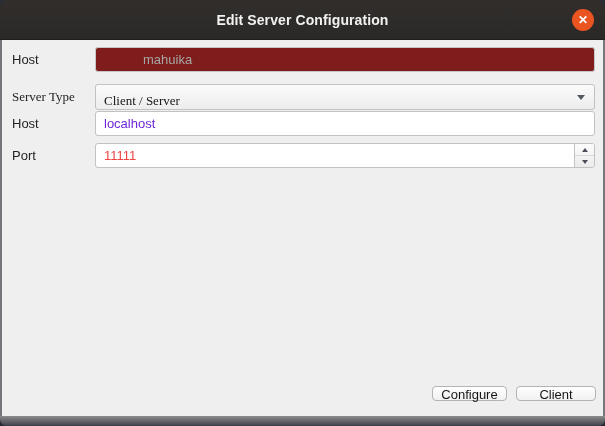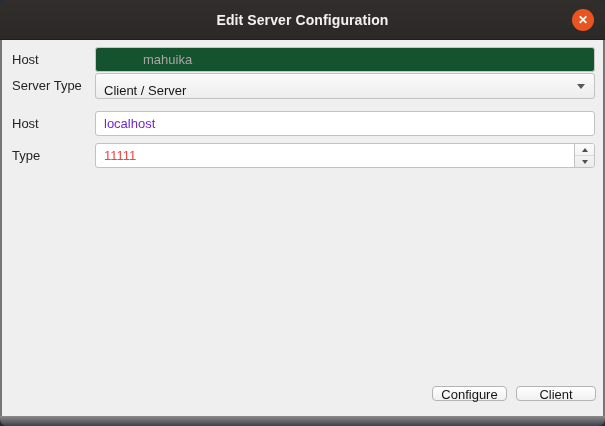--- a/index.html
+++ b/index.html
@@ -54,29 +54,29 @@
     font-size:13px;color:#242424;line-height:25px;
   }
   .field{
     position:absolute;left:93px;width:500px;
     box-sizing:border-box;
     border:1px solid #c2c2c2;border-radius:3px;
     font-family:"Liberation Sans","DejaVu Sans",sans-serif;
     font-size:13px;
   }
   .row-name   {top:7px;height:25px;}
-  .row-type   {top:33px;height:26px;}
+  .row-type   {top:44px;height:26px;font-family:Liberation Serif, serif;}
   .row-host   {top:71px;height:25px;}
   .row-port   {top:103px;height:25px;}
 
   input.text-input{
     padding:0 8px;color:#6d28d9;background:#fff;outline:none;
   }
   input.disabled-input{
-    background:#14532d;color:#a6a6a6;border-color:#c6c6c6;padding-left:47px;
+    background:#7f1d1d;color:#a6a6a6;border-color:#c6c6c6;padding-left:47px;
   }
 
   .combobox{
     background:linear-gradient(#fbfbfb,#ededed);
     display:flex;align-items:flex-end;
     padding:16px 24px 0 8px;color:#161616;cursor:pointer;
   }
   .combo-arrow{
     position:absolute;right:9px;top:50%;margin-top:-2px;
     width:0;height:0;
@@ -138,21 +138,21 @@
 
     <label class="field-label row-type" style="line-height:26px;">Server Type</label>
     <div class="field combobox row-type">
       <span>Client / Server</span>
       <span class="combo-arrow"></span>
     </div>
 
     <label class="field-label row-host">Host</label>
     <input class="field text-input row-host" value="localhost" style="">
 
-    <label class="field-label row-port">Type</label>
+    <label class="field-label row-port">Port</label>
     <div class="field spinbox row-port">
       <input value="11111" style="">
       <div class="spin-buttons">
         <div class="spin-up">
           <span class="tri-up"></span>
         </div>
         <div class="spin-down">
           <span class="tri-down"></span>
         </div>
       </div>

